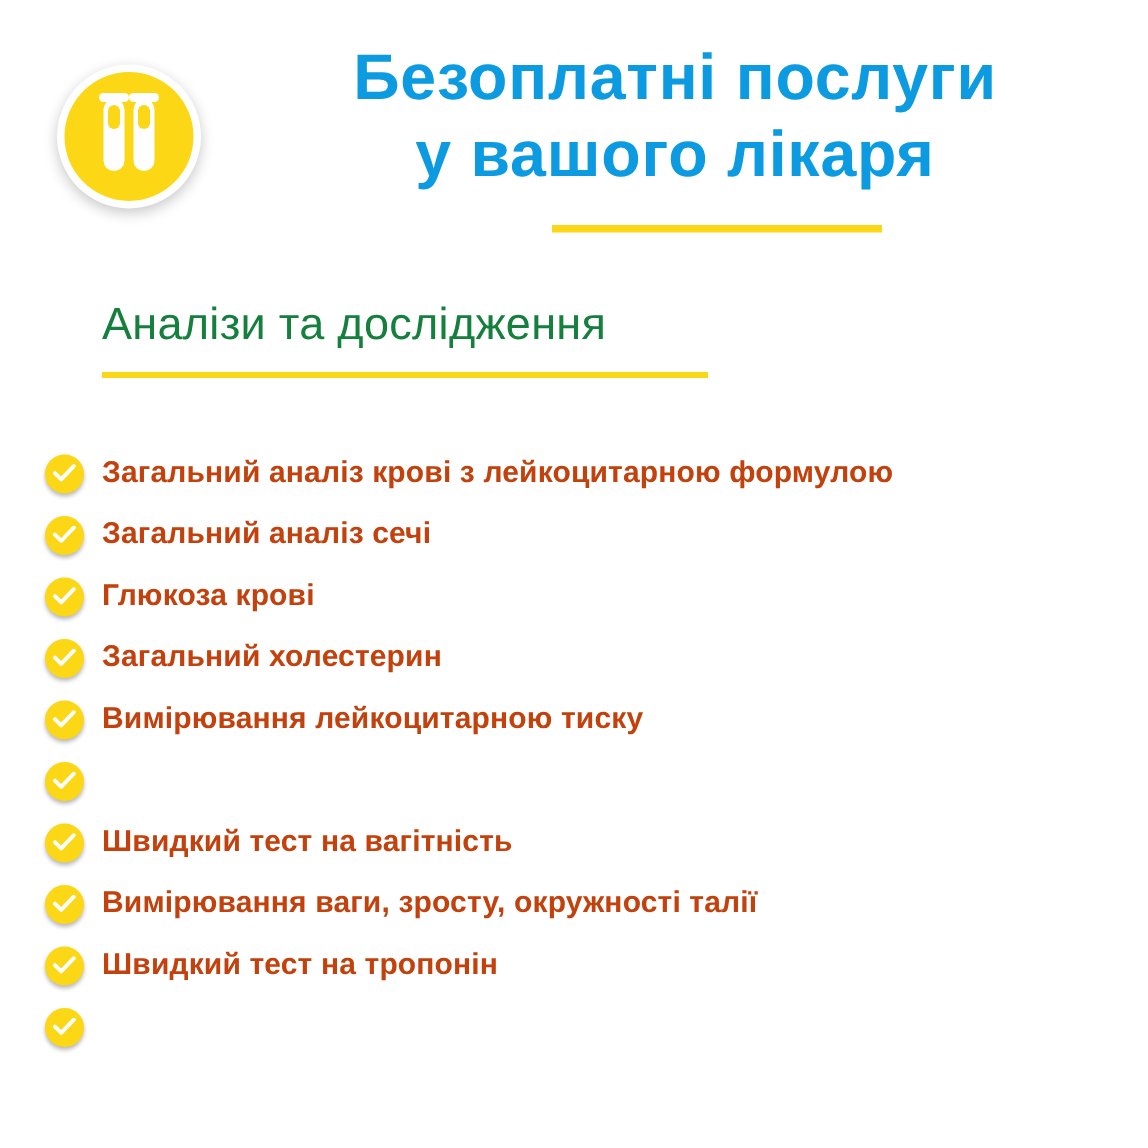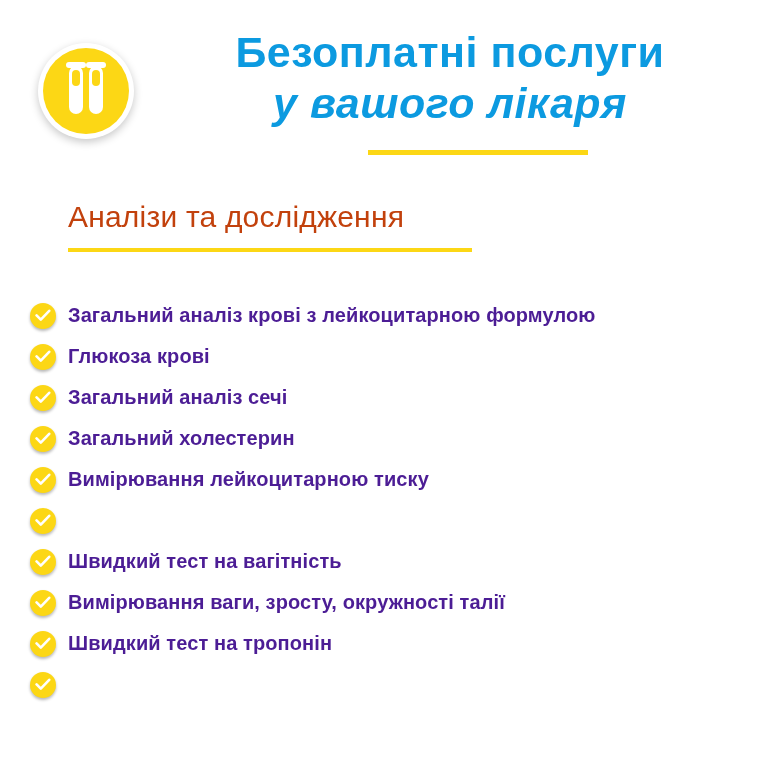--- a/index.html
+++ b/index.html
@@ -65,41 +65,40 @@
     font-weight: bold;
     font-size: 43px;
     letter-spacing: 0.5px;
     line-height: 1.15;
     white-space: nowrap;
   }
   .title-line.second {
     margin-top: 2px;
     position: relative;
     display: block;
-    font-style: italic;
   }
   .title-underline {
     position: absolute;
     left: 50%;
     transform: translateX(-50%);
     margin-left: 28px;
     top: 122px;
     width: 220px;
     height: 5px;
     background: #fcd715;
   }
 
   
   .section {
     position: absolute;
     left: 68px;
     top: 200px;
   }
   .section-title {
-    color: #c2410c;
+    color: #15803d;
     font-size: 30px;
     font-weight: normal;
     letter-spacing: 0.2px;
     white-space: nowrap;
   }
   .section-underline {
     margin-top: 14px;
     width: 404px;
     height: 4px;
     background: #fcd715;
@@ -124,21 +123,21 @@
     border-radius: 50%;
     background: #fcd715;
     box-shadow: 0 2px 3px rgba(0,0,0,0.28);
     display: flex;
     align-items: center;
     justify-content: center;
     margin-right: 12px;
   }
   .check-icon svg { display: block; }
   .item-label {
-    color: #4c1d95;
+    color: #c2410c;
     font-size: 20px;
     font-weight: bold;
     letter-spacing: 0.1px;
     white-space: nowrap;
   }
 </style>
 </head>
 <body>
 
 <div class="page">
@@ -187,38 +186,38 @@
       </span>
       <span class="item-label">Загальний аналіз крові з лейкоцитарною формулою</span>
     </div>
 
     <div class="list-item">
       <span class="check-icon">
         <svg width="16" height="13" viewBox="0 0 16 13" aria-hidden="true">
             <path d="M1.6 6.4 L5.8 10.6 L14.2 1.8" fill="none" stroke="#ffffff" stroke-width="2.6" stroke-linecap="round" stroke-linejoin="round"></path>
           </svg>
       </span>
+      <span class="item-label">Загальний аналіз сечі</span>
+    </div>
+
+    <div class="list-item">
+      <span class="check-icon">
+        <svg width="16" height="13" viewBox="0 0 16 13" aria-hidden="true">
+            <path d="M1.6 6.4 L5.8 10.6 L14.2 1.8" fill="none" stroke="#ffffff" stroke-width="2.6" stroke-linecap="round" stroke-linejoin="round"></path>
+          </svg>
+      </span>
       <span class="item-label">Глюкоза крові</span>
     </div>
 
     <div class="list-item">
       <span class="check-icon">
         <svg width="16" height="13" viewBox="0 0 16 13" aria-hidden="true">
             <path d="M1.6 6.4 L5.8 10.6 L14.2 1.8" fill="none" stroke="#ffffff" stroke-width="2.6" stroke-linecap="round" stroke-linejoin="round"></path>
           </svg>
       </span>
-      <span class="item-label">Загальний аналіз сечі</span>
-    </div>
-
-    <div class="list-item">
-      <span class="check-icon">
-        <svg width="16" height="13" viewBox="0 0 16 13" aria-hidden="true">
-            <path d="M1.6 6.4 L5.8 10.6 L14.2 1.8" fill="none" stroke="#ffffff" stroke-width="2.6" stroke-linecap="round" stroke-linejoin="round"></path>
-          </svg>
-      </span>
       <span class="item-label">Загальний холестерин</span>
     </div>
 
     <div class="list-item">
       <span class="check-icon">
         <svg width="16" height="13" viewBox="0 0 16 13" aria-hidden="true">
             <path d="M1.6 6.4 L5.8 10.6 L14.2 1.8" fill="none" stroke="#ffffff" stroke-width="2.6" stroke-linecap="round" stroke-linejoin="round"></path>
           </svg>
       </span>
       <span class="item-label">Вимірювання лейкоцитарною тиску</span>

